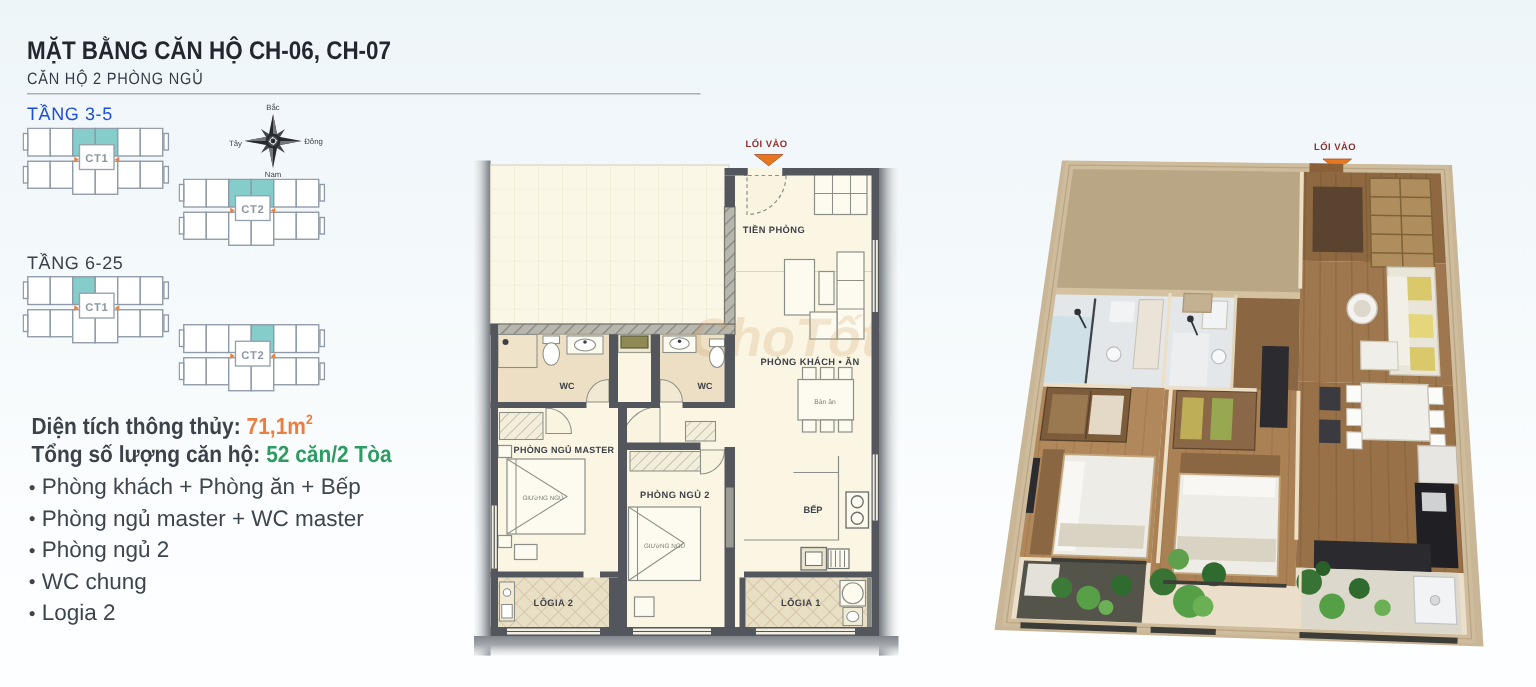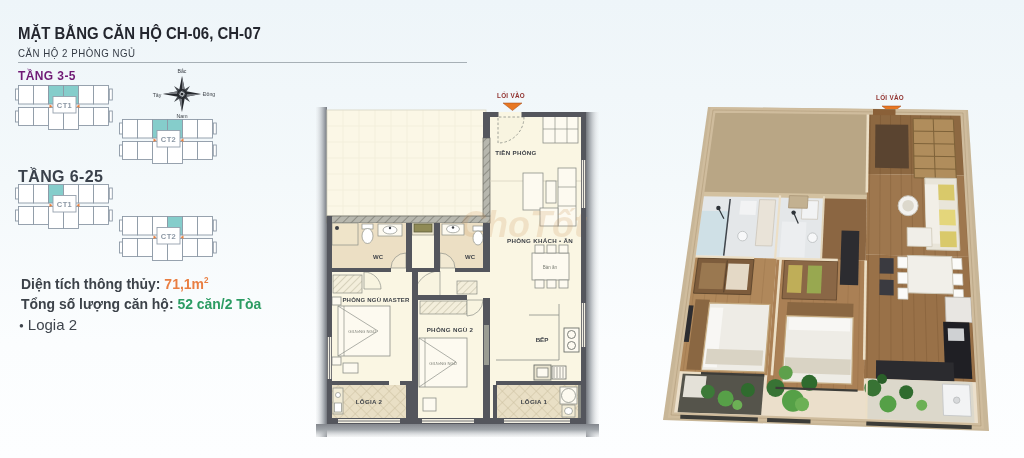--- a/index.html
+++ b/index.html
@@ -4,21 +4,21 @@
 body{width:1024px;height:458px;position:relative;overflow:hidden;font-family:"Liberation Sans",sans-serif;background:linear-gradient(180deg,#eef5f9 0%,#f4f9fb 40%,#fbfdfe 75%,#fdfeff 100%);}
 .abs{position:absolute;}
 </style></head><body>
 
 <div class="abs" style="left:18px;top:24px;font-size:17px;font-weight:bold;color:#23262e;white-space:nowrap;transform:scaleX(0.88);transform-origin:0 0">MẶT BẰNG CĂN HỘ CH-06, CH-07</div>
 
 <div class="abs" style="left:18px;top:47px;font-size:11px;color:#333a44;letter-spacing:0.6px;white-space:nowrap;transform:scaleX(0.88);transform-origin:0 0">CĂN HỘ 2 PHÒNG NGỦ</div>
 
 <div class="abs" style="left:18px;top:62px;width:449px;height:1px;background:#a7b0b6"></div>
 
-<div class="abs" style="left:18px;top:69px;font-size:12px;font-weight:bold;color:#701a75;letter-spacing:0.4px">TẦNG 3-5</div>
+<div class="abs" style="left:18px;top:69px;font-size:12px;font-weight:normal;color:#1d4ed8;letter-spacing:0.4px">TẦNG 3-5</div>
 
 <svg style="position:absolute;left:15px;top:85px" width="98" height="47" viewBox="0 0 98 47">
     <rect x="3.5" y="0.5" width="15.0" height="18.5" fill="#ffffff" stroke="#8d99a6" stroke-width="0.9"></rect>
     <rect x="18.5" y="0.5" width="15.0" height="18.5" fill="#ffffff" stroke="#8d99a6" stroke-width="0.9"></rect>
     <rect x="33.5" y="0.5" width="15.0" height="18.5" fill="#85cdcb" stroke="#8d99a6" stroke-width="0.9"></rect>
     <rect x="48.5" y="0.5" width="15.0" height="18.5" fill="#85cdcb" stroke="#8d99a6" stroke-width="0.9"></rect>
     <rect x="63.5" y="0.5" width="15.0" height="18.5" fill="#ffffff" stroke="#8d99a6" stroke-width="0.9"></rect>
     <rect x="78.5" y="0.5" width="15.0" height="18.5" fill="#ffffff" stroke="#8d99a6" stroke-width="0.9"></rect>
     <rect x="3.5" y="22.5" width="15.0" height="18" fill="#ffffff" stroke="#8d99a6" stroke-width="0.9"></rect>
     <rect x="18.5" y="22.5" width="15.0" height="18" fill="#ffffff" stroke="#8d99a6" stroke-width="0.9"></rect>
@@ -72,21 +72,21 @@
     <rect x="0.5" y="4" width="3" height="11" fill="#fff" stroke="#8d99a6" stroke-width="0.9"></rect>
     <rect x="94.3" y="4" width="3" height="11" fill="#fff" stroke="#8d99a6" stroke-width="0.9"></rect>
     <rect x="0.5" y="26" width="3" height="11" fill="#fff" stroke="#8d99a6" stroke-width="0.9"></rect>
     <rect x="94.3" y="26" width="3" height="11" fill="#fff" stroke="#8d99a6" stroke-width="0.9"></rect>
     <rect x="38" y="11.5" width="23" height="16.5" fill="#ffffff" stroke="#95a1ad" stroke-width="0.9"></rect>
     <text x="49.5" y="23" font-size="7.5" font-weight="bold" fill="#8b97a4" text-anchor="middle" letter-spacing="0.4">CT2</text>
     <path d="M34.5 19.5 l3 1.8 -3 1.8 z" fill="#e8803f"></path>
     <path d="M64.5 19.5 l-3 1.8 3 1.8 z" fill="#e8803f"></path>
   </svg>
 
-<div class="abs" style="left:18px;top:168px;font-size:16px;font-weight:bold;color:#3a414b;letter-spacing:0.4px">TẦNG 6-25</div>
+<div class="abs" style="left:18px;top:168px;font-size:12px;font-weight:normal;color:#3a414b;letter-spacing:0.4px">TẦNG 6-25</div>
 
 <svg style="position:absolute;left:15px;top:184px" width="98" height="47" viewBox="0 0 98 47">
     <rect x="3.5" y="0.5" width="15.0" height="18.5" fill="#ffffff" stroke="#8d99a6" stroke-width="0.9"></rect>
     <rect x="18.5" y="0.5" width="15.0" height="18.5" fill="#ffffff" stroke="#8d99a6" stroke-width="0.9"></rect>
     <rect x="33.5" y="0.5" width="15.0" height="18.5" fill="#85cdcb" stroke="#8d99a6" stroke-width="0.9"></rect>
     <rect x="48.5" y="0.5" width="15.0" height="18.5" fill="#ffffff" stroke="#8d99a6" stroke-width="0.9"></rect>
     <rect x="63.5" y="0.5" width="15.0" height="18.5" fill="#ffffff" stroke="#8d99a6" stroke-width="0.9"></rect>
     <rect x="78.5" y="0.5" width="15.0" height="18.5" fill="#ffffff" stroke="#8d99a6" stroke-width="0.9"></rect>
     <rect x="3.5" y="22.5" width="15.0" height="18" fill="#ffffff" stroke="#8d99a6" stroke-width="0.9"></rect>
     <rect x="18.5" y="22.5" width="15.0" height="18" fill="#ffffff" stroke="#8d99a6" stroke-width="0.9"></rect>
@@ -125,20 +125,24 @@
     <text x="49.5" y="23" font-size="7.5" font-weight="bold" fill="#8b97a4" text-anchor="middle" letter-spacing="0.4">CT2</text>
     <path d="M34.5 19.5 l3 1.8 -3 1.8 z" fill="#e8803f"></path>
     <path d="M64.5 19.5 l-3 1.8 3 1.8 z" fill="#e8803f"></path>
   </svg>
 
 <div class="abs" style="left:21px;top:275px;font-size:15.5px;font-weight:bold;color:#3c4249;white-space:nowrap;transform:scaleX(0.9);transform-origin:0 0">Diện tích thông thủy: <span style="color:#e97e41">71,1m<sup style="font-size:9px">2</sup></span></div>
 
 <div class="abs" style="left:21px;top:295px;font-size:15.5px;font-weight:bold;color:#3c4249;white-space:nowrap;transform:scaleX(0.9);transform-origin:0 0">Tổng số lượng căn hộ: <span style="color:#2c9c63">52 căn/2 Tòa</span></div>
 
 <div class="abs" style="left:19px;top:315px;font-size:15px;color:#3f454d;line-height:20.5px">
+<div><span style="font-size:8px;vertical-align:2.5px">●</span><span style="display:inline-block;width:4px"></span>Phòng khách + Phòng ăn + Bếp</div>
+<div><span style="font-size:8px;vertical-align:2.5px">●</span><span style="display:inline-block;width:4px"></span>Phòng ngủ master + WC master</div>
+<div><span style="font-size:8px;vertical-align:2.5px">●</span><span style="display:inline-block;width:4px"></span>Phòng ngủ 2</div>
+<div><span style="font-size:8px;vertical-align:2.5px">●</span><span style="display:inline-block;width:4px"></span>WC chung</div>
 <div><span style="font-size:8px;vertical-align:2.5px">●</span><span style="display:inline-block;width:4px"></span>Logia 2</div>
 </div>
 
 <svg class="abs" style="left:310px;top:85px" width="300" height="368" viewBox="0 0 300 368">
 <defs>
 <pattern id="hatch" width="6" height="6" patternTransform="rotate(45)" patternUnits="userSpaceOnUse">
 <rect width="6" height="6" fill="#b7b7ae"></rect>
         <line x1="0" y1="0" x2="0" y2="6" stroke="#83837b" stroke-width="1.6"></line>
 </pattern>
 <pattern id="tile" width="8" height="8" patternTransform="rotate(45)" patternUnits="userSpaceOnUse">

